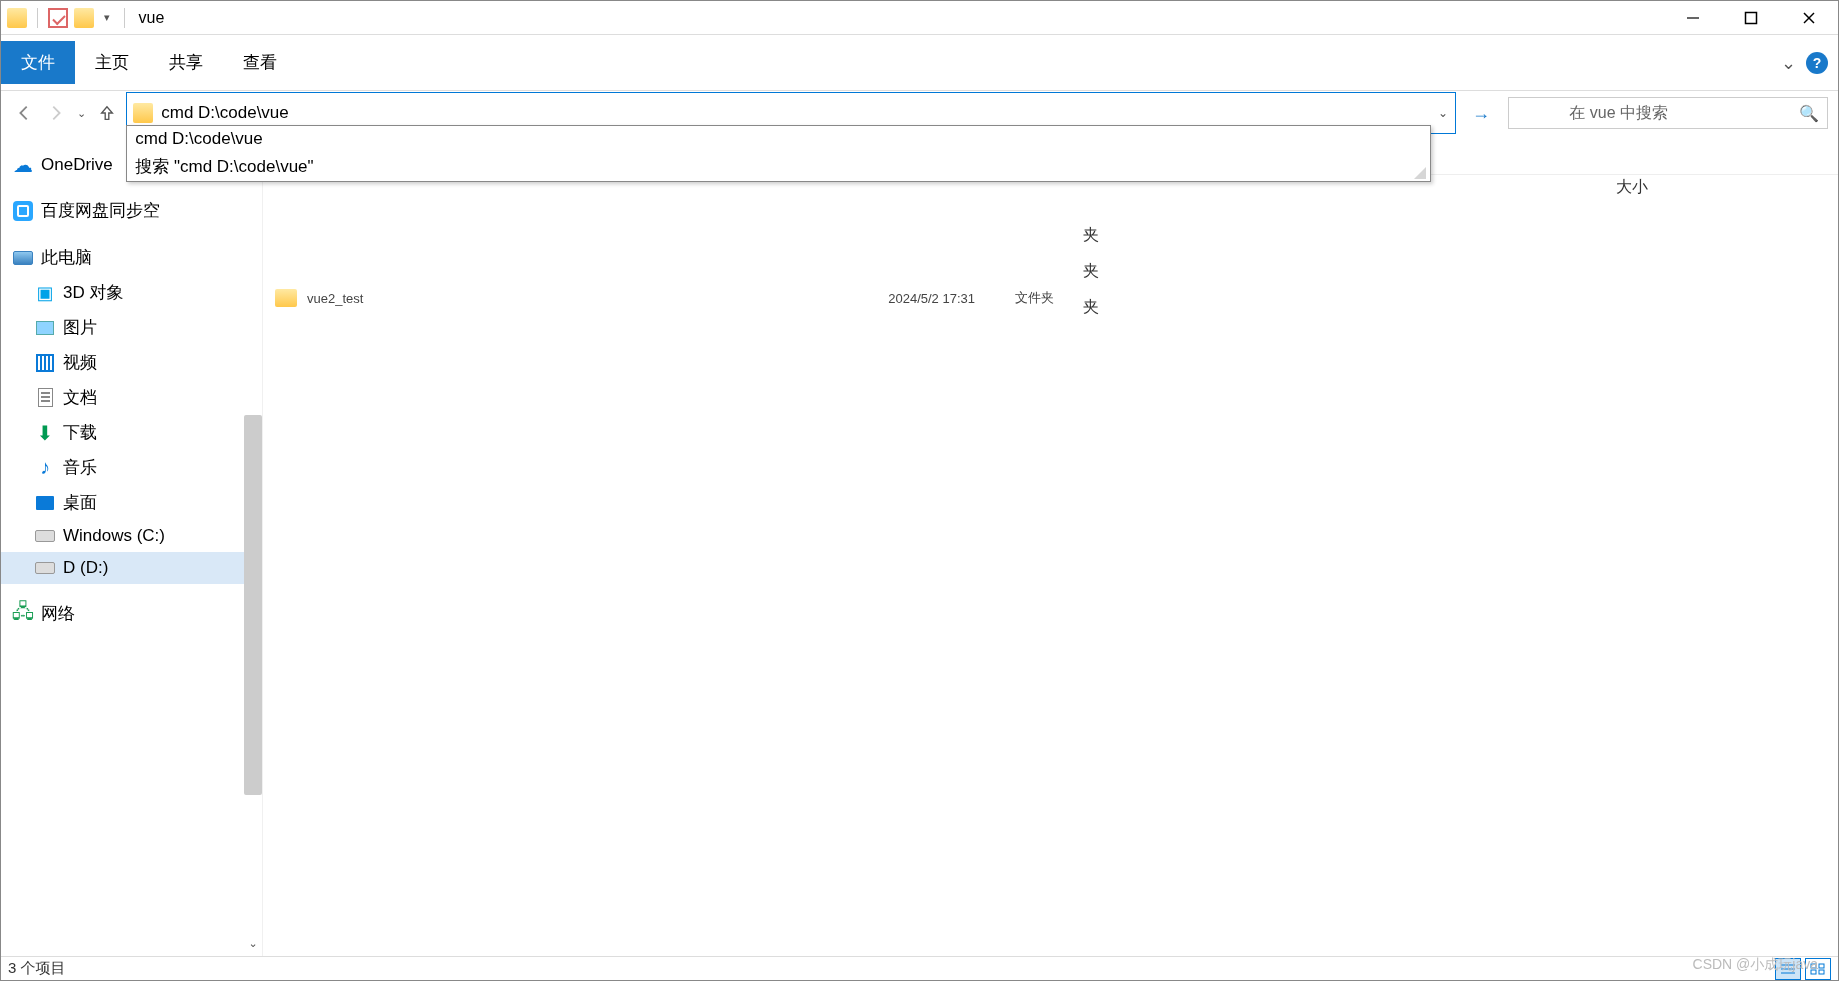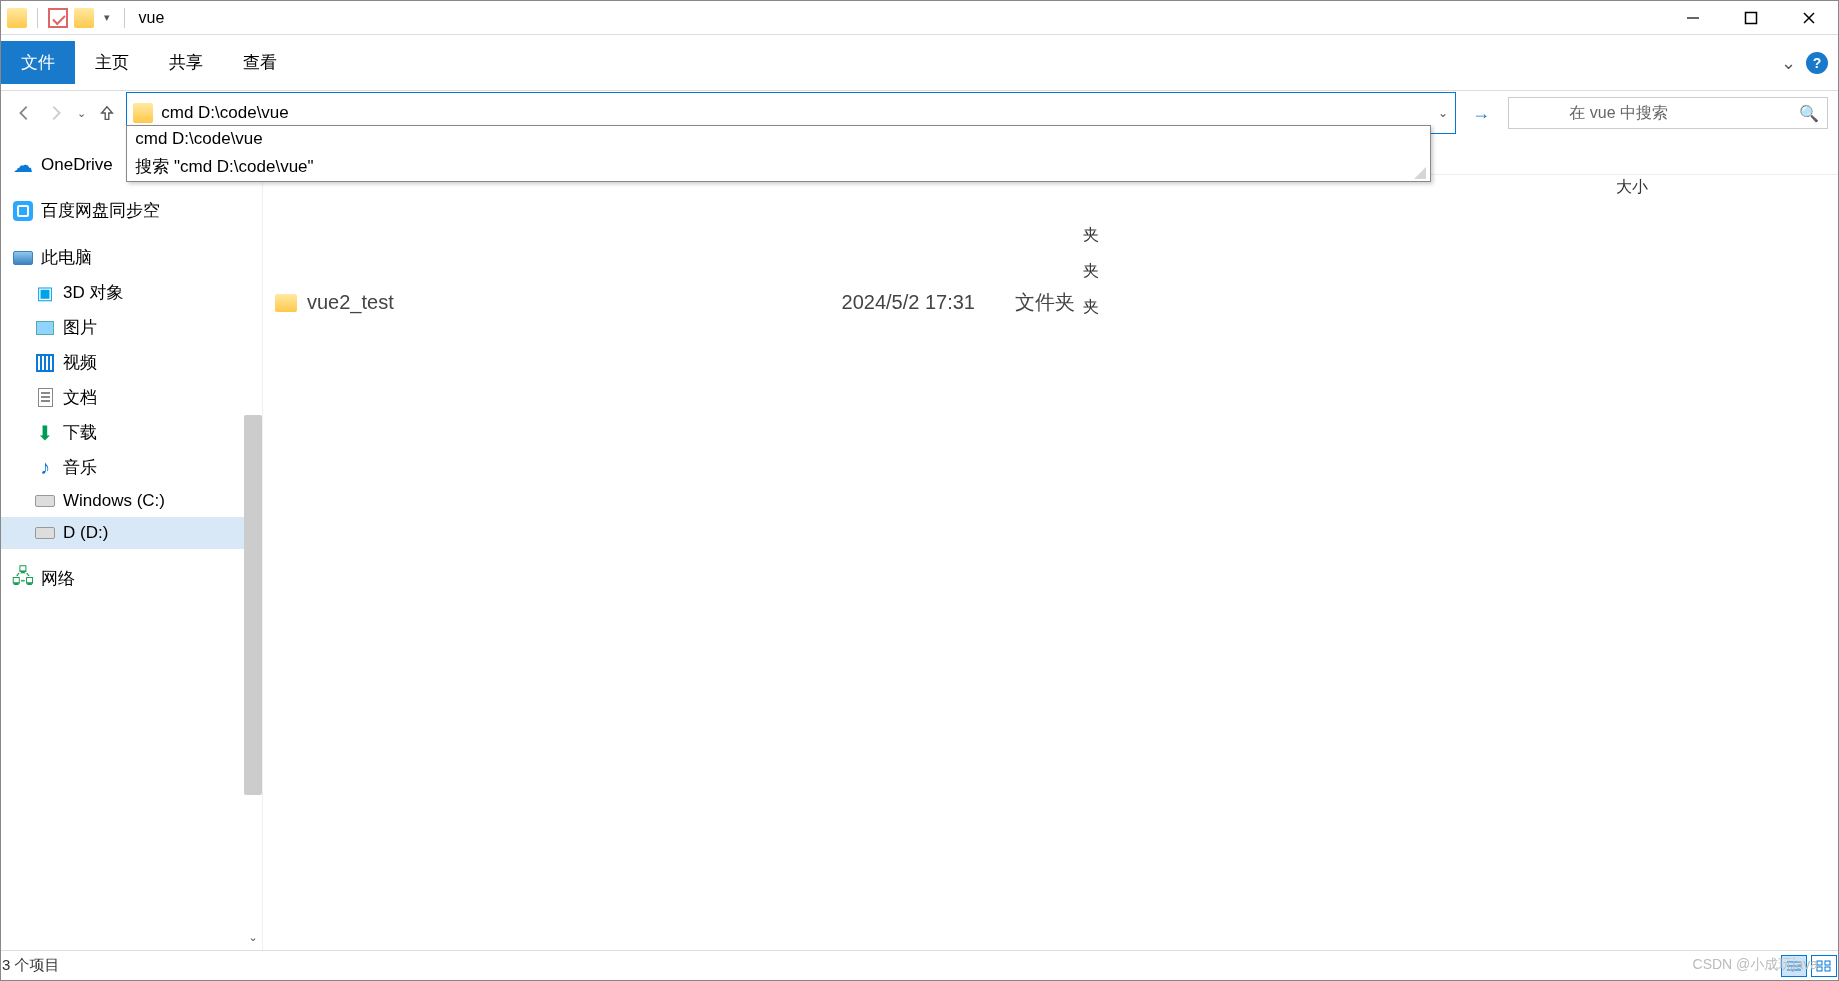--- a/index.html
+++ b/index.html
@@ -65,29 +65,29 @@
     .ico-music { color:#0a7ad8; font-size:20px; }
     .ico-desk { width:18px;height:14px;background:#0a7ad8;border-radius:1px;}
     .ico-drive { width:20px;height:12px;background:#ddd;border:1px solid #999;border-radius:2px;}
     .ico-net { color:#1a9e55; font-size:20px; }
     .sidebar-scroll { position:absolute; right:0; top:280px; width:18px; height:380px; background:#ccc; border-radius:2px; }
     .sidebar-scroll-down{ position:absolute; right:0; bottom:4px; width:18px; height:18px; display:flex;align-items:center;justify-content:center;color:#555;font-size:11px;}
     
     .content { flex:1; display:flex; flex-direction:column; }
     .col-size-header{ position:absolute; right:190px; top:8px; font-size:16px; color:#333;margin-top:34px;}
     .file-list { flex:1; position:relative; padding-top:0; }
-    .file-row { display:flex; align-items:center; padding:4px 12px; font-size:20px; color:#444; }
+    .file-row { display:flex; align-items:center; padding:4px 12px; font-size:13px; color:#444; }
     .file-row .fname { flex:0 0 470px; display:flex; align-items:center; gap:10px; }
     .file-row .fdate { flex:0 0 230px; text-align:right; }
     .file-row .ftype { flex:0 0 130px; padding-left:40px; }
     .fico { width:22px;height:18px;background:linear-gradient(#ffe9a2,#ffc84b);border-radius:2px;}
     .content-header { position:relative; height:40px; border-bottom:1px solid #eee; }
     .partial-type { position:absolute; left:820px; top:42px; font-size:16px; color:#333; line-height:36px;}
     
-    .statusbar { height:30px; border-top:1px solid #ddd; display:flex; align-items:center; padding:0 1px; font-size:15px; color:#333; }
+    .statusbar { height:24px; border-top:1px solid #ddd; display:flex; align-items:center; padding:0 7px; font-size:15px; color:#333; }
     .statusbar .spc { flex:1; }
     .view-btn { width:26px;height:22px;border:1px solid #0078d7;margin-left:4px;display:inline-flex;align-items:center;justify-content:center;}
     .view-btn.sel { background:#cce4f7; }
     .watermark { position:absolute; right:20px; bottom:6px; font-size:14px; color:#bbb; pointer-events:none; }
   </style>
 </head>
 <body>
 
 <div class="window">
 
@@ -215,20 +215,26 @@
       <div class="side-item indent1">
           <span class="ico ico-dl">⬇</span>
           <span>下载</span>
         </div>
       <div class="side-item indent1">
           <span class="ico ico-music">♪</span>
           <span>音乐</span>
         </div>
       <div class="side-item indent1">
           <span class="ico">
+            <span class="ico-desk"></span>
+          </span>
+          <span>桌面</span>
+        </div>
+      <div class="side-item indent1">
+          <span class="ico">
             <span class="ico-drive"></span>
           </span>
           <span>Windows (C:)</span>
         </div>
       <div class="side-item indent1 selected">
           <span class="ico">
             <span class="ico-drive"></span>
           </span>
           <span>D (D:)</span>
         </div>

